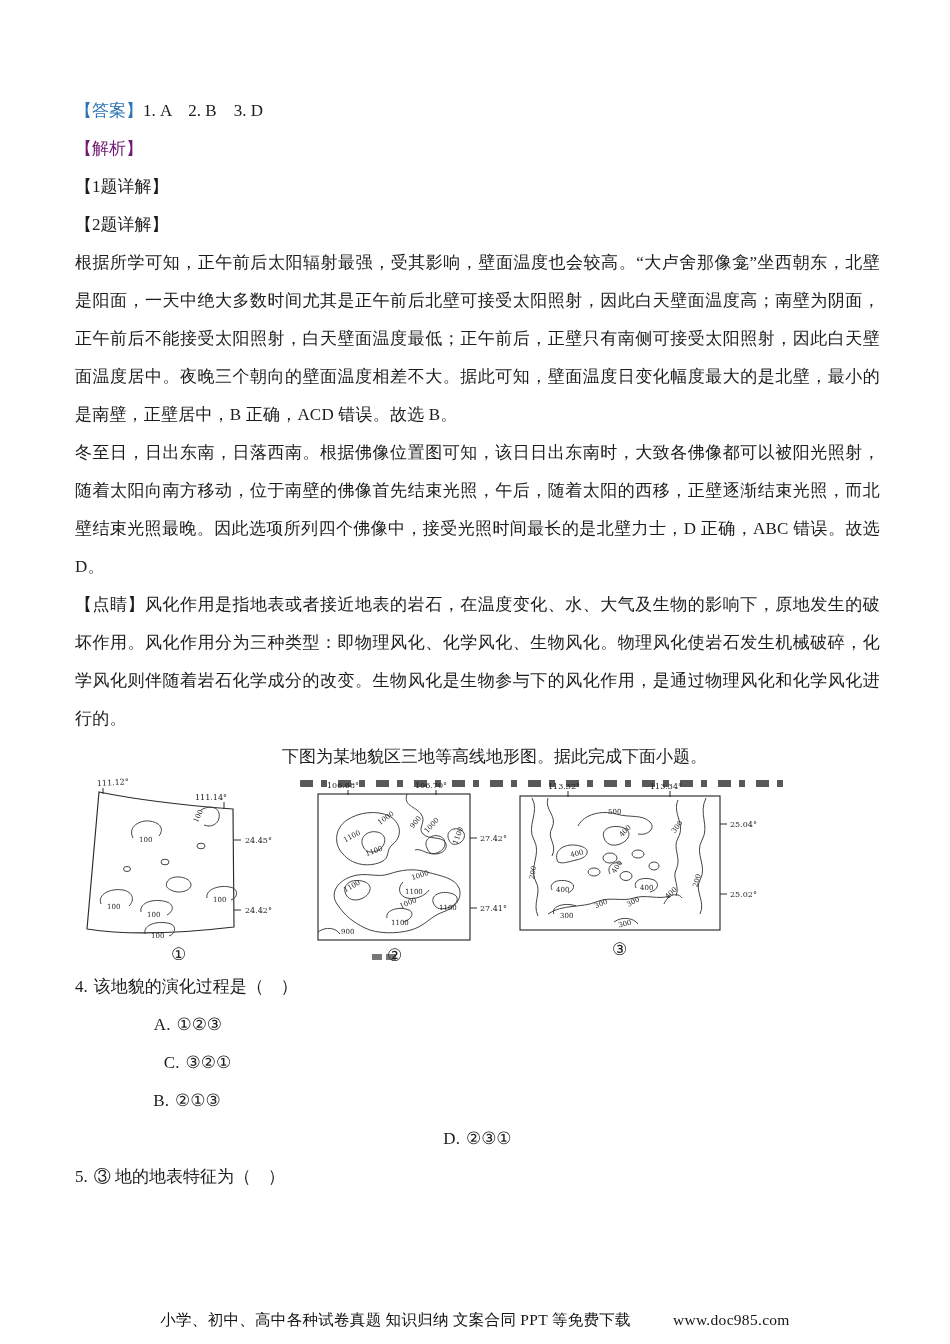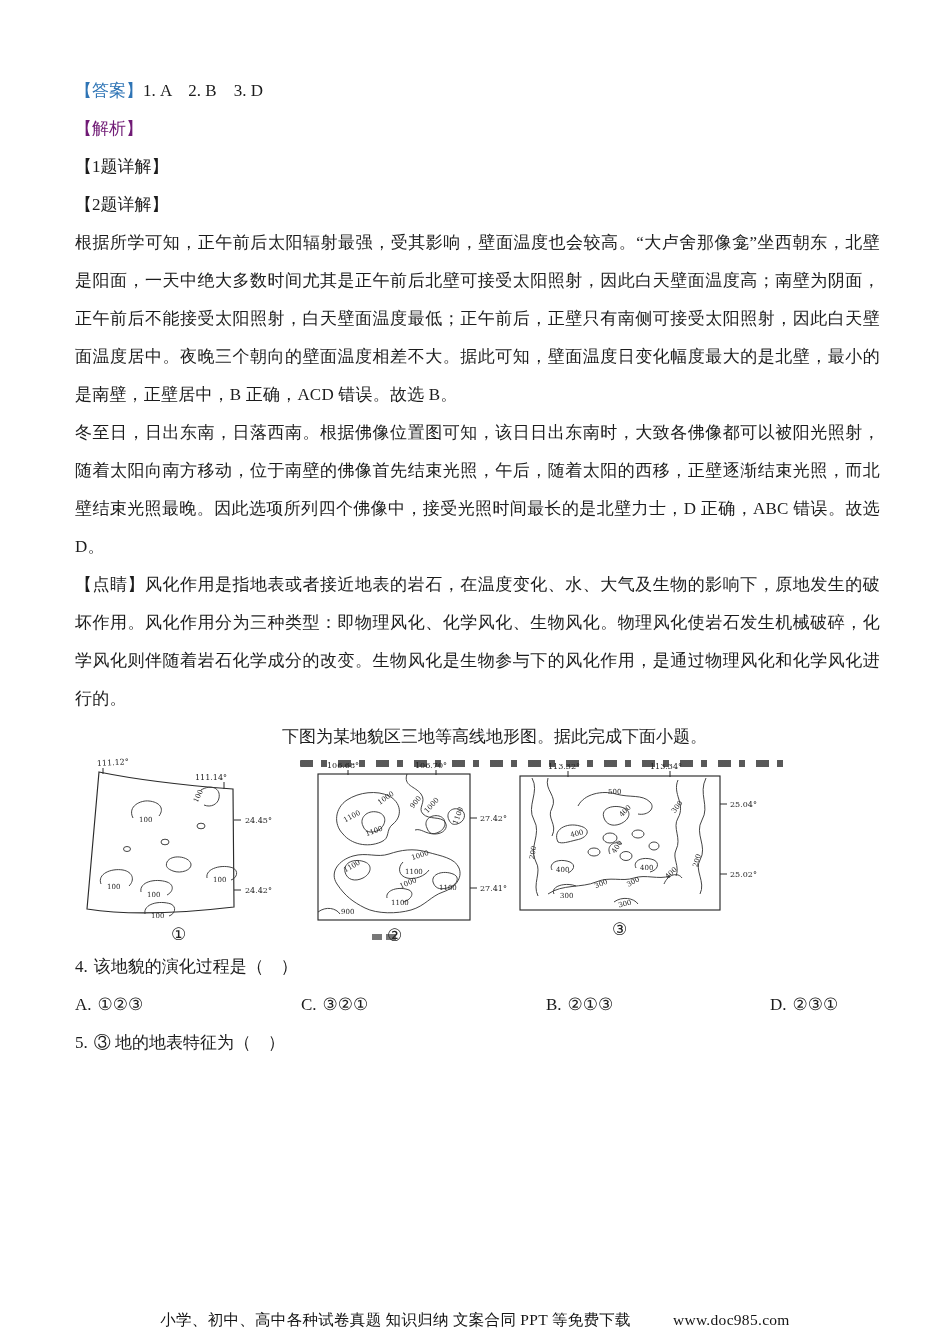--- a/index.html
+++ b/index.html
@@ -1,21 +1,21 @@
 <!DOCTYPE html>
 <html><head>
 <meta charset="utf-8">
 <style>
   html,body{margin:0;padding:0;}
   body{
     width:950px;height:1344px;background:#ffffff;position:relative;
     font-family:"Liberation Serif","DejaVu Serif",serif;color:#1c1c1c;
     overflow:hidden;
   }
-  .content{padding:72px 70px 0 75px;font-size:17px;line-height:38px;text-align:justify;}
+  .content{padding:92px 70px 0 75px;font-size:17px;line-height:38px;text-align:justify;}
   p{margin:0;}
   .line{text-align:left;}
   .blue{color:#2e74b5;}
   .para{letter-spacing:.2px;}
   .indent{text-indent:2em;text-align:center;}
   .num{margin-right:6px;}
   
   .figure{position:relative;height:190px;margin-top:2px;}
   .map{position:absolute;top:0;}
   .map1{left:8px;}
@@ -30,21 +30,21 @@
     background:repeating-linear-gradient(90deg,#2f2f2f 0 10px,transparent 10px 14px);
   }
   svg .outline{fill:none;stroke:#2b2b2b;stroke-width:1.15px;}
   svg .ctr{fill:none;stroke:#3a3a3a;stroke-width:.95px;}
   svg .tick{stroke:#2b2b2b;stroke-width:1px;}
   svg text{fill:#222;}
   svg .coord{font-size:8px;font-family:"DejaVu Serif",serif;}
   svg .cl{font-size:7px;font-family:"DejaVu Serif",serif;}
   svg .mapnum{font-size:17px;font-family:"DejaVu Sans",sans-serif;}
   
-  .options{display:flex;line-height:38px;text-align:left;}
+  .options{display:flex;line-height:38px;text-align:center;flex-direction:column;}
   .opt{display:inline-block;}
   .opt:nth-child(1){width:226px;}
   .opt:nth-child(2){width:245px;}
   .opt:nth-child(3){width:224px;}
   .opt .olabel{margin-right:6px;}
   
   .footer{
     position:absolute;left:0;bottom:13px;width:950px;text-align:center;
     font-size:15.5px;color:#141414;letter-spacing:.3px;
   }

